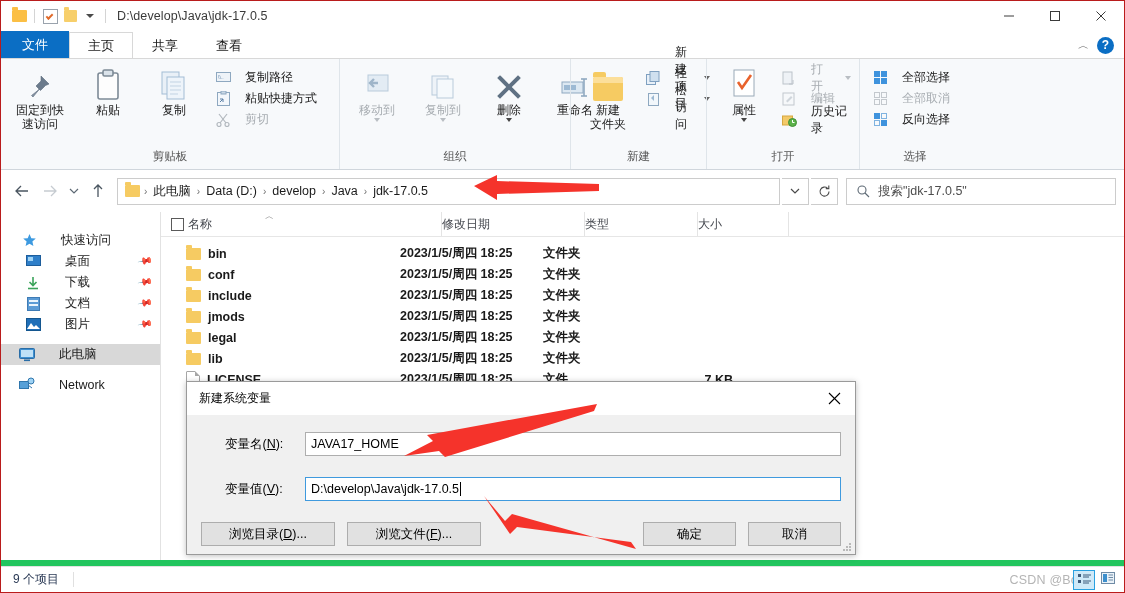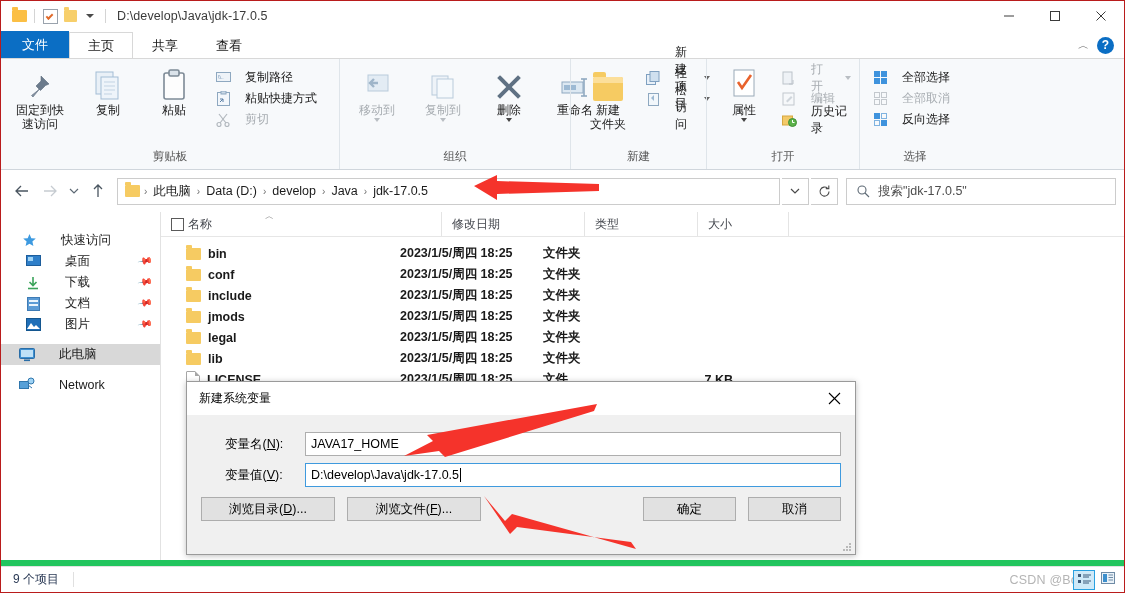--- a/index.html
+++ b/index.html
@@ -76,21 +76,21 @@
   .navpane{width:159px;border-right:1px solid #e2e2e2;padding-top:18px;background:#fff;}
   .nav-item{height:21px;display:flex;align-items:center;gap:24px;padding-left:24px;font-size:12.5px;color:#1a1a1a;position:relative;}
   .nav-item.root{padding-left:12px;font-size:12.5px;}
   .nav-item.selected{background:#d8d8d8;}
   .pin-r{margin-left:auto;margin-right:9px;color:#9aa3ad;font-size:10px;transform:rotate(35deg);}
   .nav-sp{height:9px;}
   .ic16{width:16px;height:16px;display:flex;align-items:center;justify-content:center;flex:0 0 16px;}
 
   .filepane{flex:1;position:relative;background:#fff;}
   .colhdr{height:24px;display:flex;align-items:center;border-bottom:1px solid #e6e6e6;position:relative;}
-  .colhdr .c{font-size:12px;color:#43464d;padding-left:10px;height:24px;display:flex;align-items:center;box-sizing:border-box;}
+  .colhdr .c{font-size:12px;color:#43464d;height:24px;display:flex;align-items:center;box-sizing:border-box;}
   .colhdr .c+.c{border-left:1px solid #e4e4e4;}
   .hdr-chk{width:13px;height:13px;border:1px solid #5a5a5a;margin-left:10px;margin-right:4px;box-sizing:border-box;}
   .sortcaret{position:absolute;left:104px;top:-2px;color:#8a8a8a;font-size:9px;}
   .row{height:21px;display:flex;align-items:center;font-size:12.5px;color:#1a1a1a;font-weight:bold;}
   .row .nm{width:239px;display:flex;align-items:center;gap:7px;padding-left:25px;box-sizing:border-box;}
   .row .dt{width:143px;color:#1a1a1a;}
   .row .ty{width:113px;color:#1a1a1a;}
   .row .sz{width:91px;text-align:right;padding-right:14px;box-sizing:border-box;color:#1a1a1a;}
   .fold16{width:15px;height:12px;background:#f6cb62;border-radius:1px;position:relative;flex:0 0 15px;}
   .fold16:before{content:"";position:absolute;top:-3px;left:0;width:6px;height:3px;background:#f6cb62;border-radius:1px 1px 0 0;}
@@ -107,21 +107,21 @@
   .vbtn{width:20px;height:18px;display:flex;align-items:center;justify-content:center;}
   .vbtn.active{border:1px solid #29a0e0;background:#cfe9f8;}
 
   
   .dialog{position:absolute;left:185px;top:380px;width:668px;height:172px;background:#f0f0f0;
           border:1px solid #9a9a9a;box-shadow:0 1px 6px rgba(0,0,0,.25);z-index:50;}
   .dlg-title{height:33px;background:#fff;display:flex;align-items:center;padding-left:12px;
              font-size:12px;color:#000;border-bottom:1px solid #f0f0f0;}
   .dlg-close{margin-left:auto;width:42px;height:33px;display:flex;align-items:center;justify-content:center;color:#000;}
   .dlg-body{padding:16px 14px 0 14px;}
-  .frow{display:flex;align-items:center;margin-bottom:7px;}
+  .frow{display:flex;align-items:center;margin-bottom:21px;}
   .flabel{width:104px;font-size:12.5px;color:#000;padding-left:24px;box-sizing:border-box;}
   .flabel u{text-decoration:underline;}
   .finput{flex:1;height:24px;border:1px solid #aeaeae;background:#fff;display:flex;align-items:center;
           padding:0 5px;font-size:12.5px;color:#000;box-sizing:border-box;}
   .finput.focus{border:1px solid #3f9ade;}
   .caret{display:inline-block;width:1px;height:14px;background:#000;margin-left:1px;}
   .dlg-btns{display:flex;align-items:center;padding:0 14px;margin-top:10px;}
   .btn{height:24px;min-width:93px;border:1px solid #adadad;background:#e1e1e1;font-size:12.5px;color:#000;
        display:flex;align-items:center;justify-content:center;padding:0 8px;box-sizing:border-box;}
   .btn.wide{min-width:134px;}
@@ -204,41 +204,41 @@
                 <path d="M14 3 L22 11 L18.5 12.5 L13.5 17.5 L9 13 L14 8 Z"></path>
                 <path d="M12.5 16 L6 24 L4.5 22.5 L12 16.5 Z" fill="#8795a4"></path>
               </g>
             </svg>
           </div>
           <span style="white-space:pre-line">固定到快
 速访问</span>
         </div>
         <div class="bigbtn">
           <div class="ic">
+            <svg width="26" height="32" viewBox="0 0 26 32">
+              <rect x="3" y="4" width="20" height="26" rx="2" fill="#fdfdfd" stroke="#7d8a96" stroke-width="1.6"></rect>
+              <rect x="8" y="1" width="10" height="6" rx="1.5" fill="#dbe3ea" stroke="#7d8a96" stroke-width="1.6"></rect>
+            </svg>
+          </div>
+          <span>粘贴</span>
+        </div>
+        <div class="bigbtn">
+          <div class="ic">
             <svg width="28" height="30" viewBox="0 0 28 30">
               <rect x="2" y="1" width="17" height="22" fill="#e9f0f7" stroke="#a3bdd5"></rect>
               <rect x="7" y="6" width="17" height="22" fill="#eef4fa" stroke="#a3bdd5"></rect>
               <g stroke="#c2d3e3">
                   <line x1="10" y1="11" x2="21" y2="11"></line>
                   <line x1="10" y1="15" x2="21" y2="15"></line>
                   <line x1="10" y1="19" x2="21" y2="19"></line>
                   <line x1="10" y1="23" x2="18" y2="23"></line>
                 </g>
             </svg>
           </div>
           <span>复制</span>
-        </div>
-        <div class="bigbtn">
-          <div class="ic">
-            <svg width="26" height="32" viewBox="0 0 26 32">
-              <rect x="3" y="4" width="20" height="26" rx="2" fill="#fdfdfd" stroke="#7d8a96" stroke-width="1.6"></rect>
-              <rect x="8" y="1" width="10" height="6" rx="1.5" fill="#dbe3ea" stroke="#7d8a96" stroke-width="1.6"></rect>
-            </svg>
-          </div>
-          <span>粘贴</span>
         </div>
         <div class="smallcol" style="margin-left:4px">
           <div class="smallbtn">
             <span class="ic16">
               <svg width="15" height="13" viewBox="0 0 15 13">
                   <rect x="0.5" y="1.5" width="14" height="9" fill="#eef3f8" stroke="#8ea8c0"></rect>
                   <text x="2" y="8" font-size="5" fill="#5a7fa5">\\..</text>
                 </svg>
             </span>
             <span>复制路径</span>

